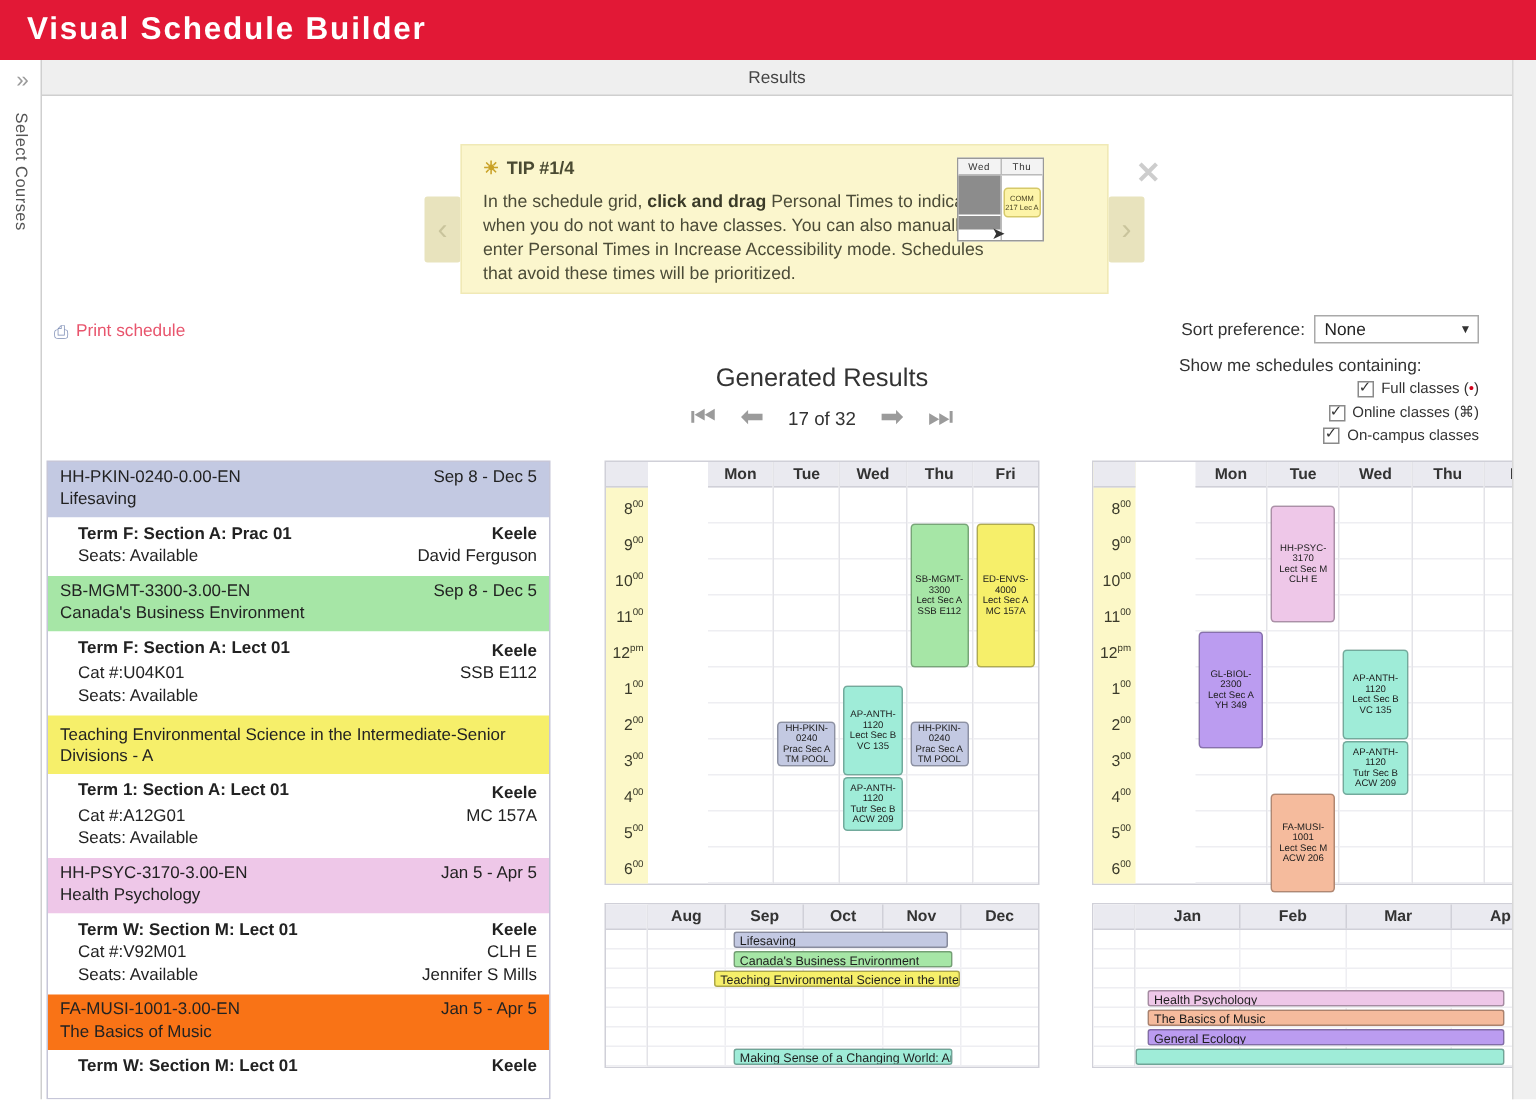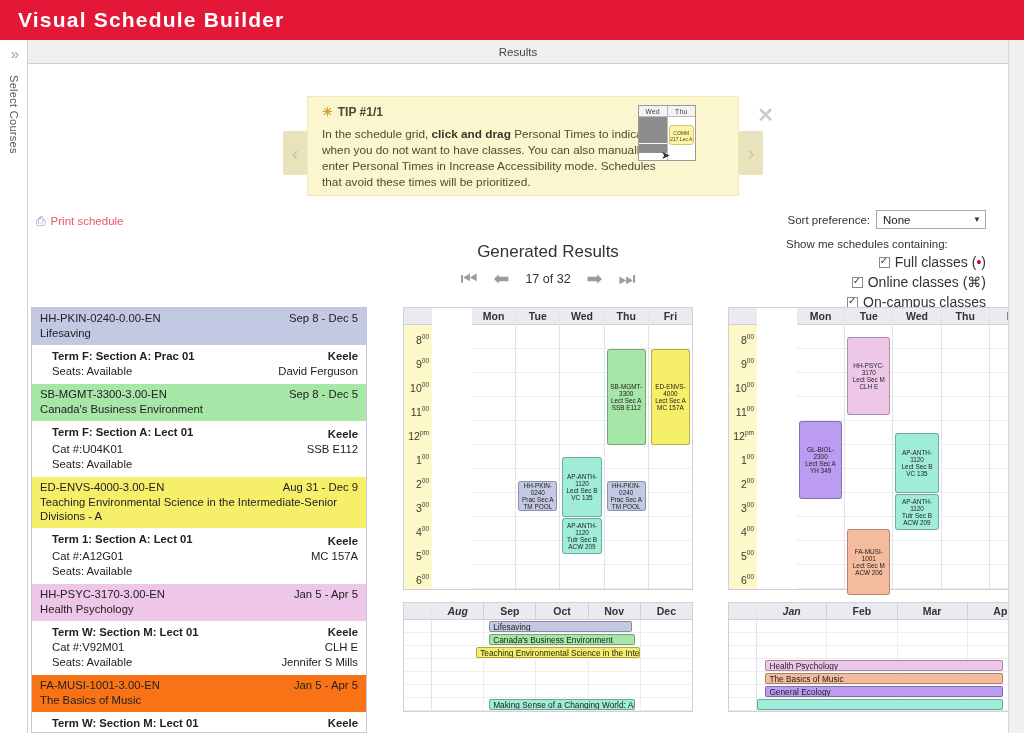--- a/index.html
+++ b/index.html
@@ -111,21 +111,21 @@
   #sortrow { display:flex; align-items:center; justify-content:flex-end; gap:6px; font-size:11.5px; color:#333; }
   #sortsel {
     width:110px; height:19px; border:1px solid #a9a9a9; background:#fff;
     display:flex; align-items:center; justify-content:space-between;
     padding:0 4px 0 6px; font-size:11.5px; color:#222;
   }
   #sortsel .caret { font-size:8px; color:#333; }
   #filthead { margin-top:9px; font-size:11.5px; color:#333; }
   .filtrow {
     display:flex; align-items:center; justify-content:flex-end; gap:5px;
-    margin-top:4px; font-size:14px; color:#333;
+    margin-top:4px; font-size:10px; color:#333;
   }
   .cb {
     width:11px; height:11px; border:1px solid #8a8a8a; background:#fff;
     position:relative; flex:0 0 11px;
   }
   .cb:after {
     content:'✓'; position:absolute; left:0px; top:-3px;
     font-size:10px; color:#333;
   }
   .dotred { color:#d0021b; }
@@ -188,21 +188,21 @@
   .months { margin-top:12px; border:1px solid #d0d0d8; background:#fff; display:flex; }
   .months .mleft { width:28px; flex:0 0 28px; background:#fff; border-right:1px solid #e3e3e8;}
   .months .mleft .mh { height:17px; background:#eaeaf0; border-bottom:1px solid #d0d0d8; }
   .months .mleft .mr { height:13px; border-bottom:1px solid #eeeef2; }
   .mcols { flex:1; position:relative; }
   .mhead { display:flex; height:17px; background:#eaeaf0; border-bottom:1px solid #d0d0d8; }
   .mhead div {
     flex:1; text-align:center; font-size:10.5px; font-weight:bold; color:#333;
     line-height:17px; border-left:1px solid #d0d0d8;
   }
-  .mhead div:first-child { border-left:none;font-style:italic; }
+  .mhead div:first-child { border-left:none; }
   .mrows { position:relative; }
   .mrow { height:13px; border-bottom:1px solid #eeeef2; display:flex; }
   .mrow i { flex:1; border-left:1px solid #eeeef2; display:block; }
   .mrow i:first-child { border-left:none; }
   .mbar {
     position:absolute; height:11px; border:1px solid rgba(0,0,0,.3);
     border-radius:2px; font-size:8.3px; line-height:10px; color:#1d1d1d;
     padding-left:3px; white-space:nowrap; overflow:hidden; cursor:pointer;
   }
 </style>
@@ -225,21 +225,21 @@
       <span>Results</span>
     </div>
 
     <div id="body-area">
 
       <div id="tipwrap">
         <div class="tipnav">‹</div>
         <div id="tipbox">
           <div class="tiphead">
             <span style="color:#c9a227;">☀</span>
-            <span>TIP #1/1</span>
+            <span>TIP #1/4</span>
           </div>
           <div class="tiptext"><span>In the schedule grid, </span><b>click and drag</b><span> Personal Times to indicate when you do not want to have classes. You can also manually enter Personal Times in Increase Accessibility mode. Schedules that avoid these times will be prioritized.</span></div>
           <div class="tipthumb">
             <div class="tth">
               <div>Wed</div>
               <div>Thu</div>
             </div>
             <div class="ttb">
               <div class="ttcol">
                 <div class="sel"></div>
@@ -326,24 +326,20 @@
             <div class="line">
               <span>Cat #:U04K01</span>
               <span>SSB E112</span>
             </div>
             <div class="line">
               <span>Seats: Available</span>
               <span></span>
             </div>
           </div>
           <div class="chead" style="background: rgb(246, 239, 106);">
-            <div class="r1">
-              <span>ED-ENVS-4000-3.00-EN</span>
-              <span>Aug 31 - Dec 9</span>
-            </div>
             <div class="r2">Teaching Environmental Science in the Intermediate-Senior Divisions - A</div>
           </div>
           <div class="cbody">
             <div class="line bold">
               <span>Term 1: Section A: Lect 01</span>
               <span style="padding-top: 2px;">Keele</span>
             </div>
             <div class="line">
               <span>Cat #:A12G01</span>
               <span>MC 157A</span>

